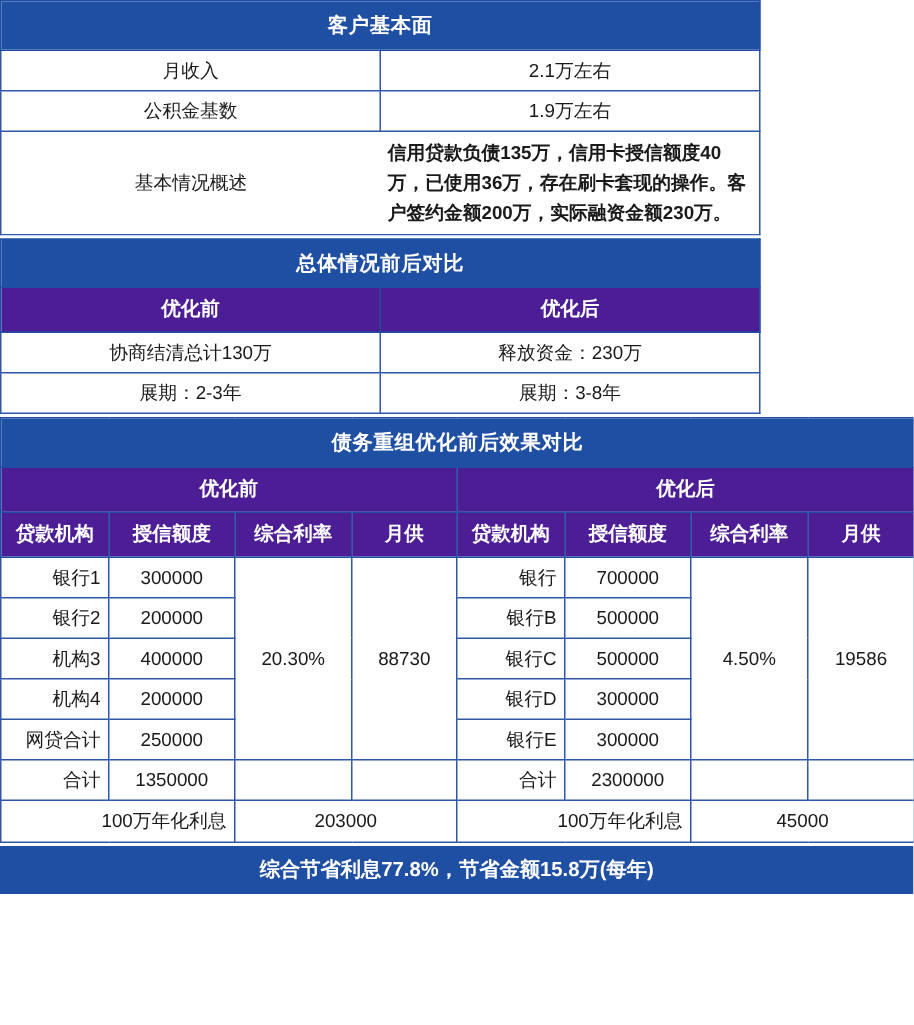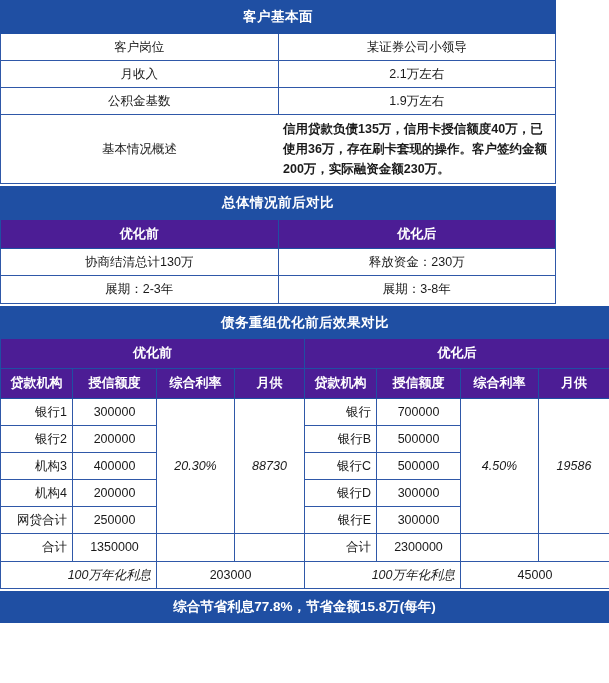--- a/index.html
+++ b/index.html
@@ -5,21 +5,21 @@
   html,body{margin:0;padding:0;}
   body{
     width:609px;
     background:#ffffff;
     font-family:"Liberation Sans","DejaVu Sans",sans-serif;
     font-size:12.5px;
     color:#1a1a1a;
     -webkit-font-smoothing:antialiased;
   }
   .sheet{width:609px;box-sizing:border-box;}
-  table{border-collapse:collapse;width:556px;table-layout:fixed;}
+  table{border-collapse:collapse;width:507px;table-layout:fixed;}
   td{
     border:1px solid #2f58a8;
     padding:4px 5px;
     vertical-align:middle;
     line-height:1.45;
   }
   .band{
     background:#1f4fa3;
     color:#ffffff;
     font-weight:bold;
@@ -36,44 +36,40 @@
     text-align:center;
     font-size:13px;
     border:1px solid #1f4fa3;
     padding:5px 4px;
   }
   .c{text-align:center;}
   .l{text-align:right;}
   .gapless{height:2px;border:none;background:#ffffff;}
   .desc{line-height:1.6;text-align:left;font-weight:bold;}
   .lbl{text-align:center;white-space:nowrap;}
-  .tallcell{text-align:center;font-weight:normal;font-style:italic;}
+  .tallcell{text-align:center;font-weight:normal;}
   .footer{
     background:#1f4fa3;
     color:#ffffff;
     font-weight:bold;
     text-align:center;
     font-size:13.5px;
     padding:7px 4px;
   }
-  .nowrap{white-space:nowrap;font-style:italic;}
+  .nowrap{white-space:nowrap;}
 </style>
 </head>
 <body>
 
 <div class="sheet">
 
   <table>
     <tbody>
         <tr>
       <td class="band" colspan="2">客户基本面</td>
-    </tr>
-    <tr>
-      <td class="c" style="width:304px">客户岗位</td>
-      <td class="c">某证券公司小领导</td>
     </tr>
     <tr>
       <td class="c">月收入</td>
       <td class="c">2.1万左右</td>
     </tr>
     <tr>
       <td class="c">公积金基数</td>
       <td class="c">1.9万左右</td>
     </tr>
     <tr>

